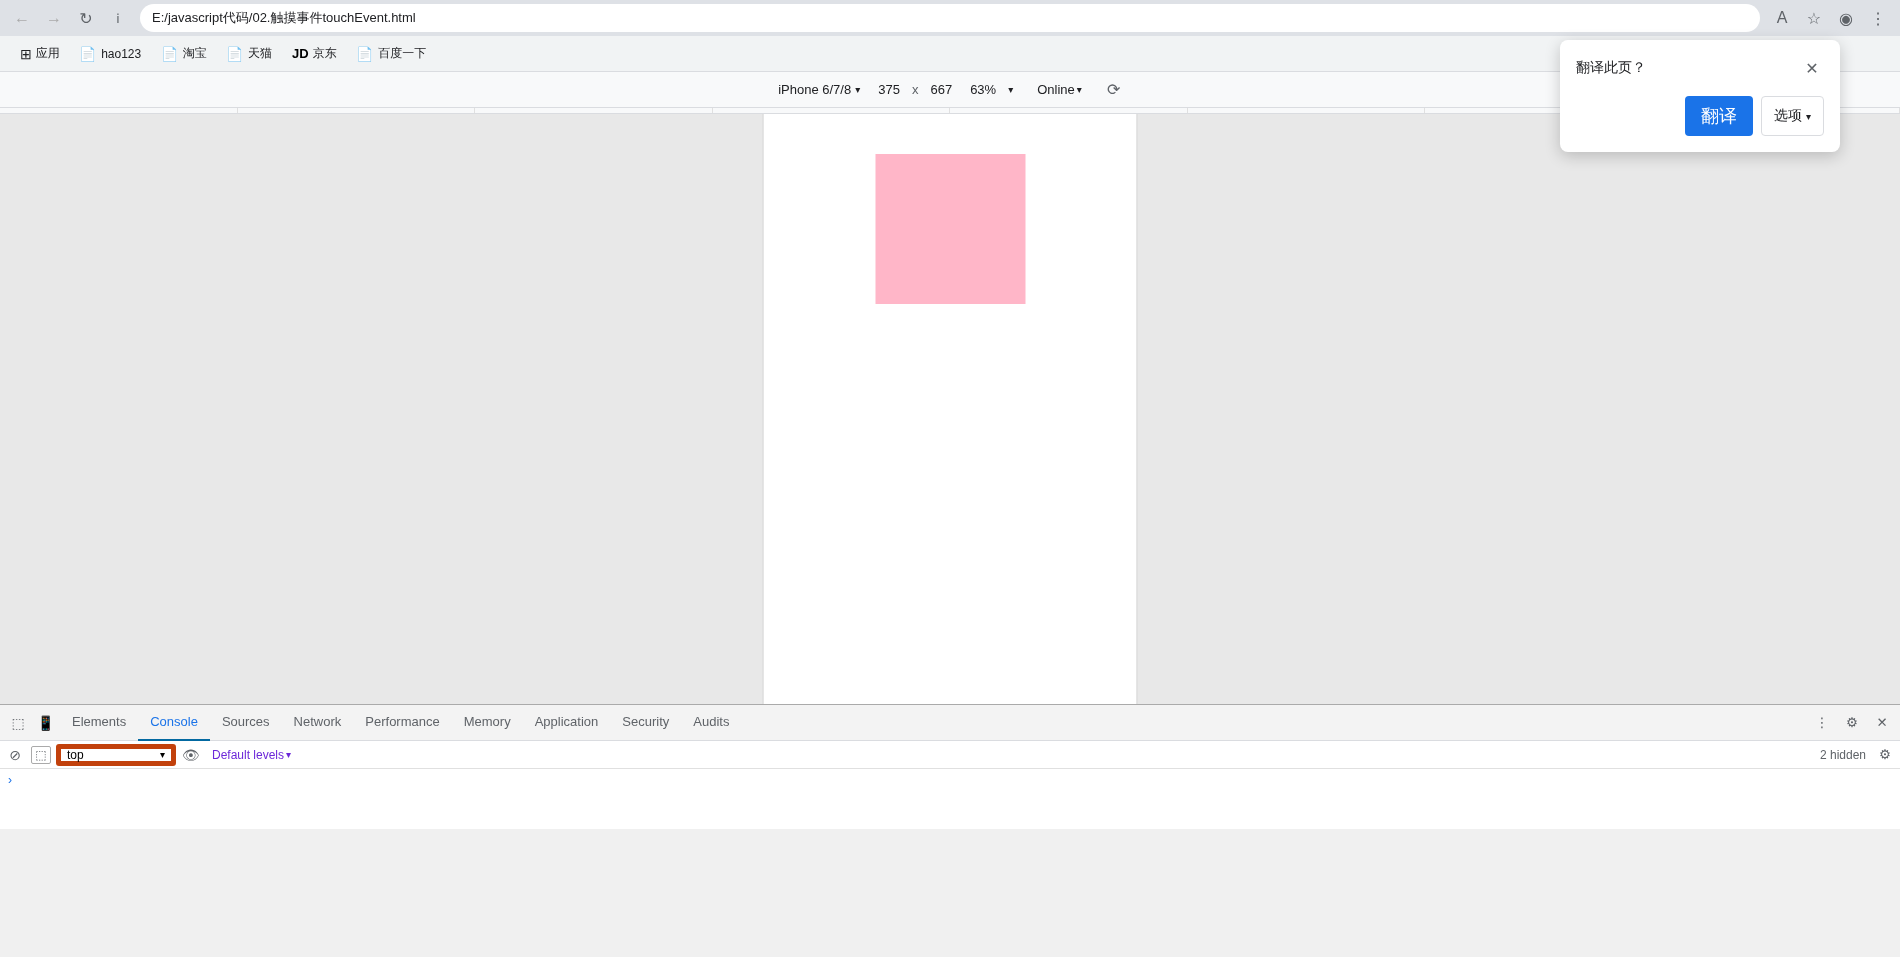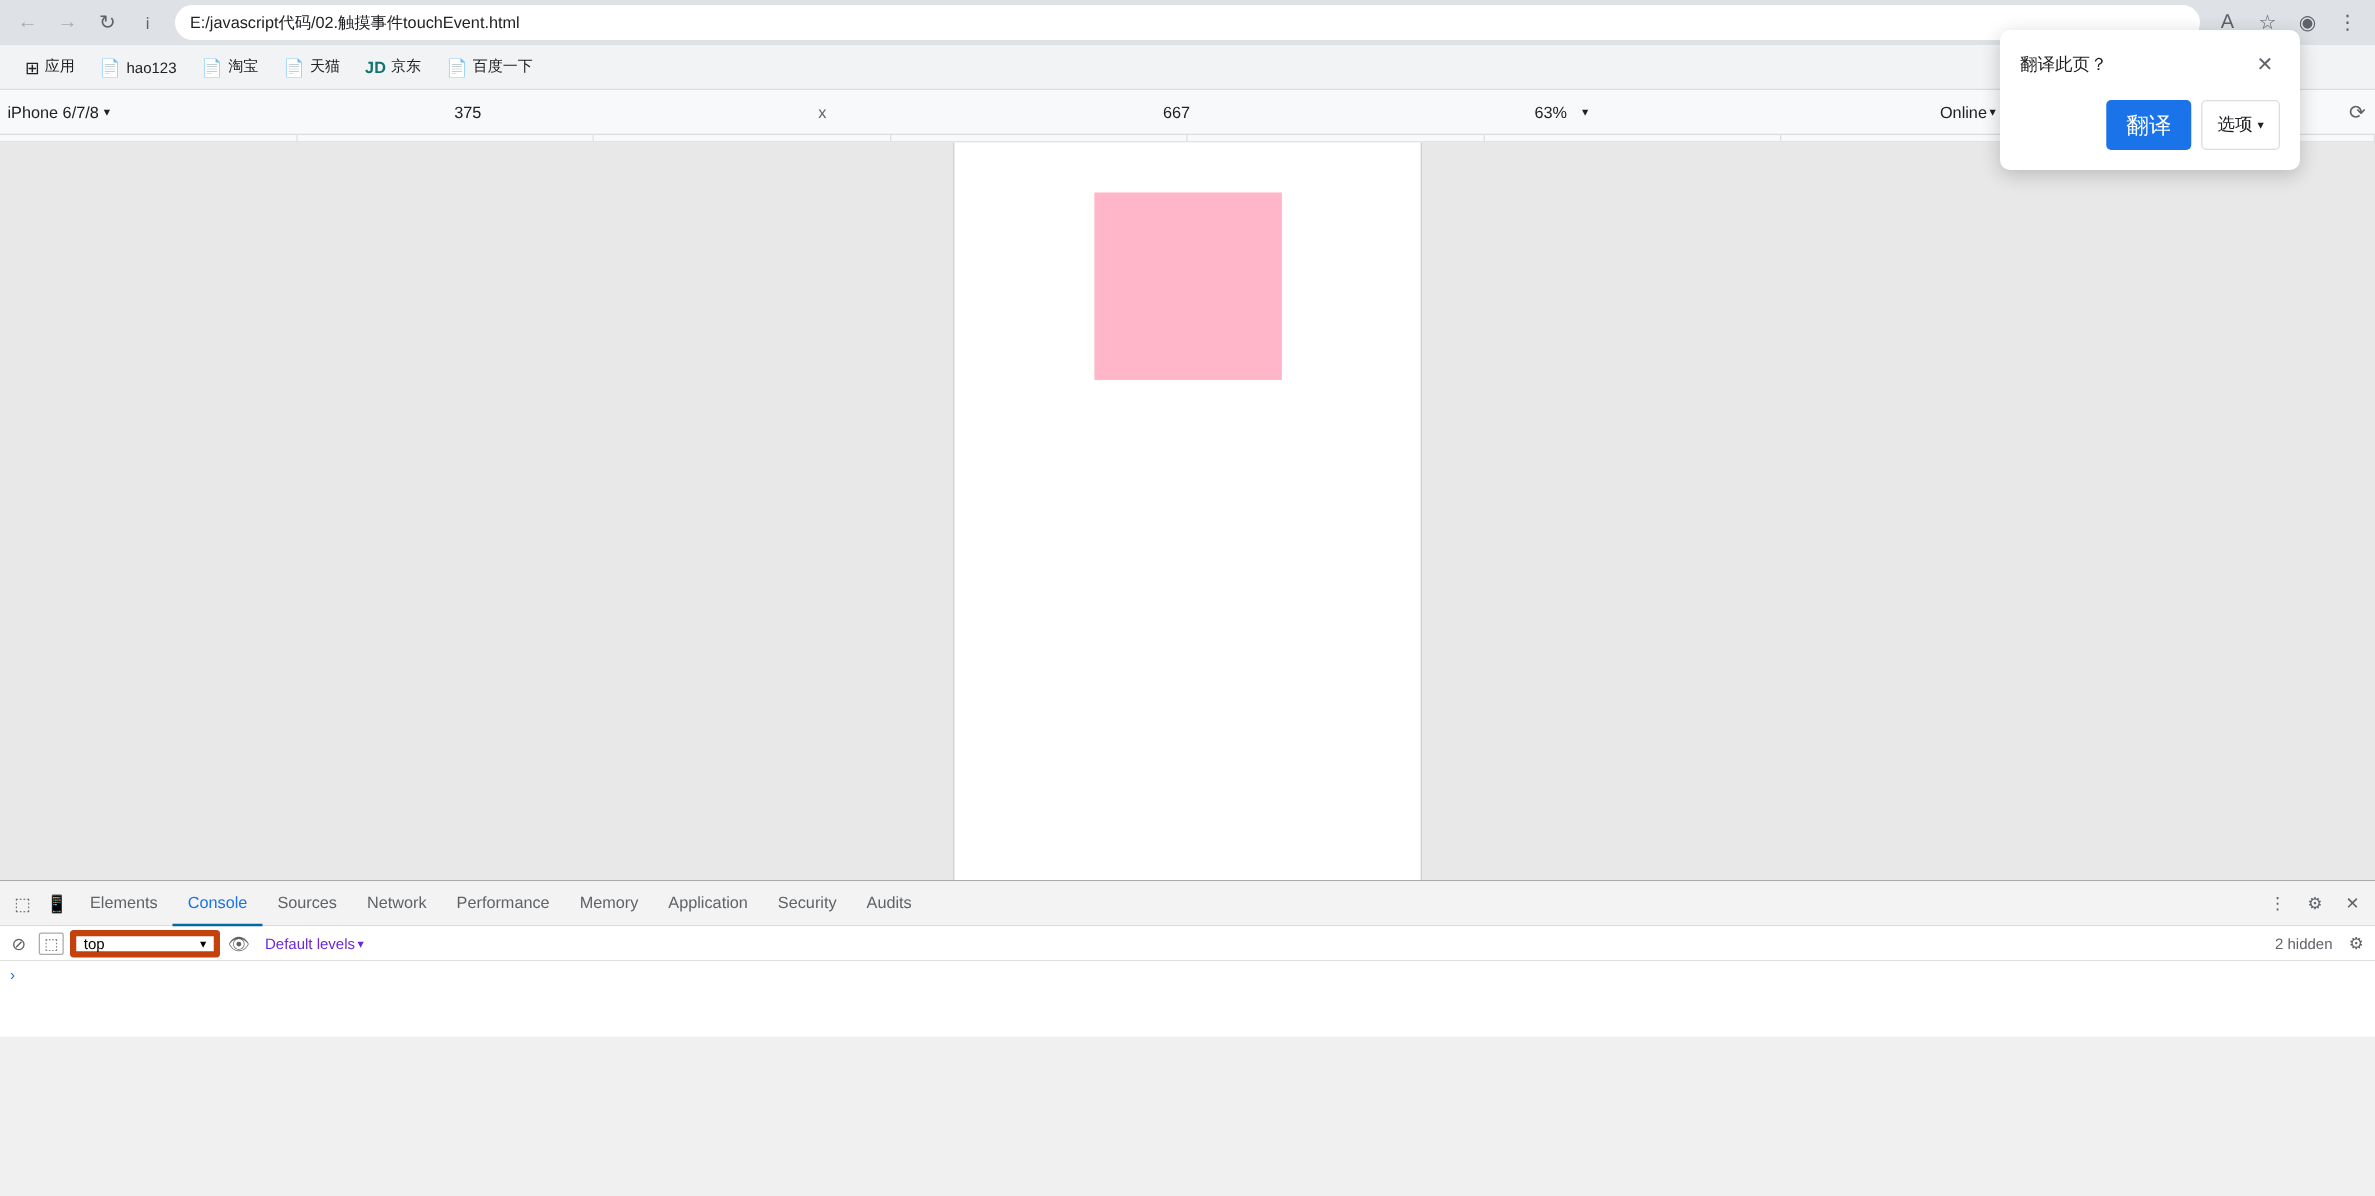--- a/index.html
+++ b/index.html
@@ -73,21 +73,21 @@
       font-size: 12px;
       color: #202124;
       white-space: nowrap;
     }
     .bookmark-icon { font-size: 14px; }
 
     
     .device-toolbar {
       display: flex;
       align-items: center;
-      justify-content: space-between;
+      justify-content: center;
       height: 36px;
       background: #f8f9fa;
       border-bottom: 1px solid #dadce0;
       gap: 12px;
       font-size: 13px;
       color: #202124;
     }
     .device-selector {
       display: flex; align-items: center; gap: 4px;
       cursor: pointer;
@@ -295,23 +295,23 @@
       gap: 4px;
     }
     .console-arrow {
       color: #1a73e8;
       font-size: 12px;
     }
 
     
     .translation-popup {
       position: fixed;
-      top: 24px;
+      top: 40px;
       right: 60px;
-      width: 240px;
+      width: 280px;
       background: #fff;
       border-radius: 8px;
       box-shadow: 0 4px 16px rgba(0,0,0,0.2);
       z-index: 1000;
       padding: 16px;
     }
     .translation-popup-header {
       display: flex;
       justify-content: space-between;
       align-items: center;
@@ -410,21 +410,21 @@
     </div>
     <div class="bookmark-item">
       <span class="bookmark-icon">📄</span>
       <span>淘宝</span>
     </div>
     <div class="bookmark-item">
       <span class="bookmark-icon">📄</span>
       <span>天猫</span>
     </div>
     <div class="bookmark-item">
-      <span class="bookmark-icon" style="color:#0f766e; font-weight:bold; font-size:13px;">JD</span>
+      <span class="bookmark-icon" style="color:#000000; font-weight:bold; font-size:13px;">JD</span>
       <span>京东</span>
     </div>
     <div class="bookmark-item">
       <span class="bookmark-icon">📄</span>
       <span>百度一下</span>
     </div>
   </div>
 </div>
 
 <div class="device-toolbar">

